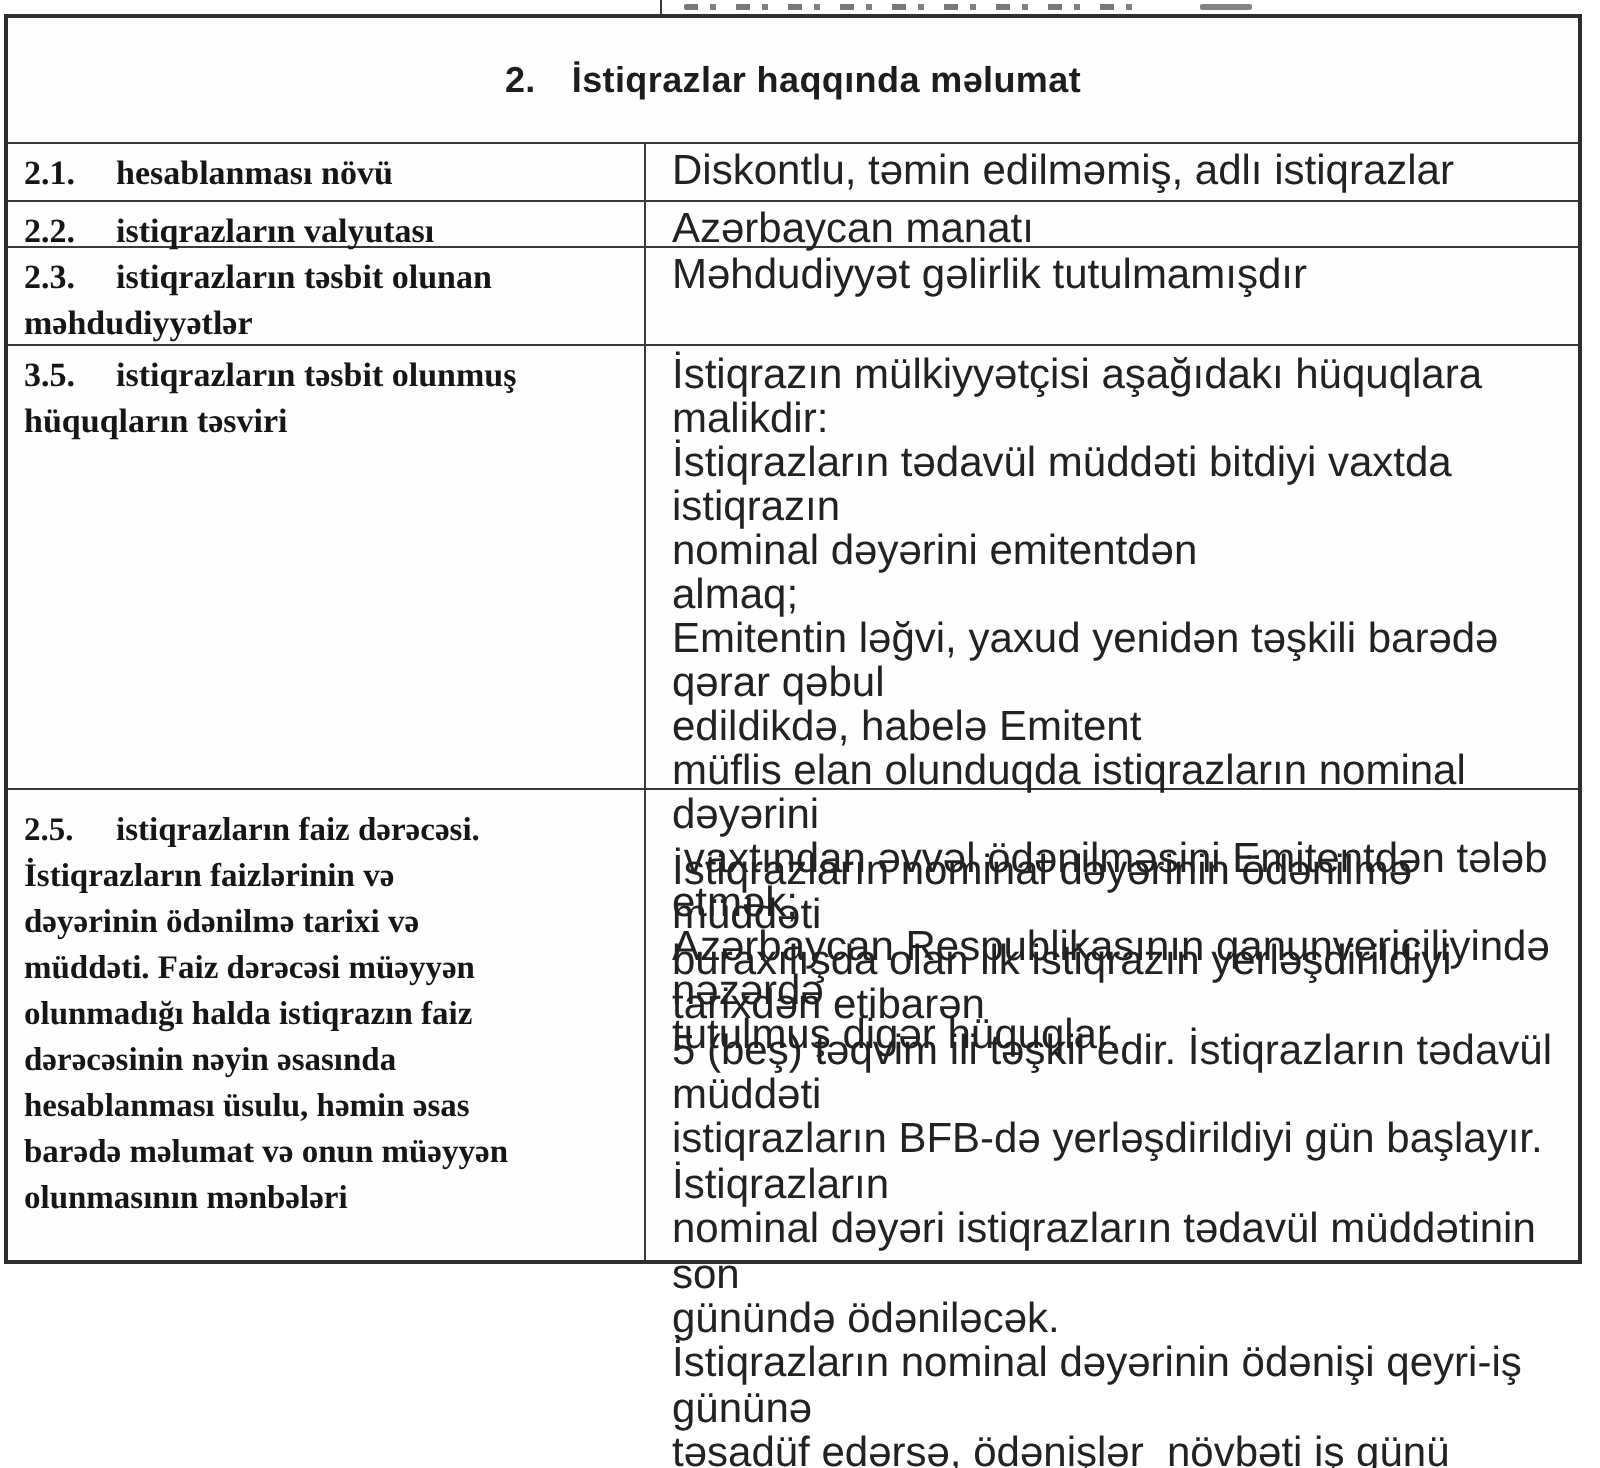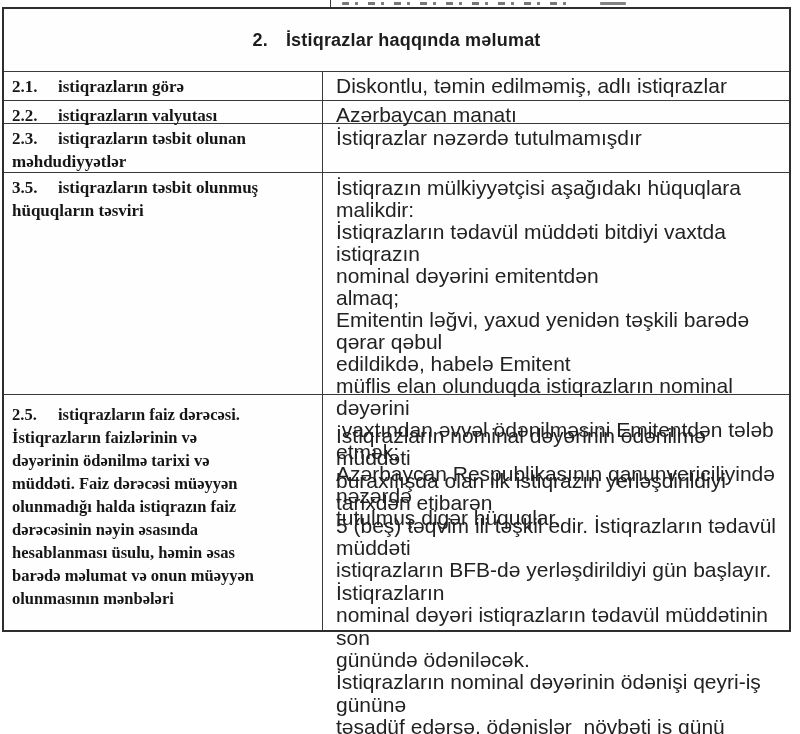--- a/index.html
+++ b/index.html
@@ -55,33 +55,33 @@
   </div>
 
   <div class="doc-table">
 
     <div class="header-row">
       <span class="sec-num">2.</span>
       <span>İstiqrazlar haqqında məlumat</span>
     </div>
 
     <div class="row r1">
-      <div class="cell left"><span class="num">2.1.</span><span>istiqrazların görə</span></div>
+      <div class="cell left"><span class="num">2.1.</span><span>hesablanması növü</span></div>
       <div class="cell right"><span>Diskontlu, təmin edilməmiş, adlı istiqrazlar</span></div>
     </div>
 
     <div class="row r2">
       <div class="cell left"><span class="num">2.2.</span><span>istiqrazların valyutası</span></div>
       <div class="cell right"><span>Azərbaycan manatı</span></div>
     </div>
 
     <div class="row r3">
       <div class="cell left"><span class="num">2.3.</span><span>istiqrazların təsbit olunan
 məhdudiyyətlər</span></div>
-      <div class="cell right"><span>İstiqrazlar nəzərdə tutulmamışdır</span></div>
+      <div class="cell right"><span>Məhdudiyyət gəlirlik tutulmamışdır</span></div>
     </div>
 
     <div class="row r4">
       <div class="cell left"><span class="num">3.5.</span><span>istiqrazların təsbit olunmuş
 hüquqların təsviri</span></div>
       <div class="cell right"><span>İstiqrazın mülkiyyətçisi aşağıdakı hüquqlara malikdir:
 İstiqrazların tədavül müddəti bitdiyi vaxtda istiqrazın
 nominal dəyərini emitentdən
 almaq;
 Emitentin ləğvi, yaxud yenidən təşkili barədə qərar qəbul

